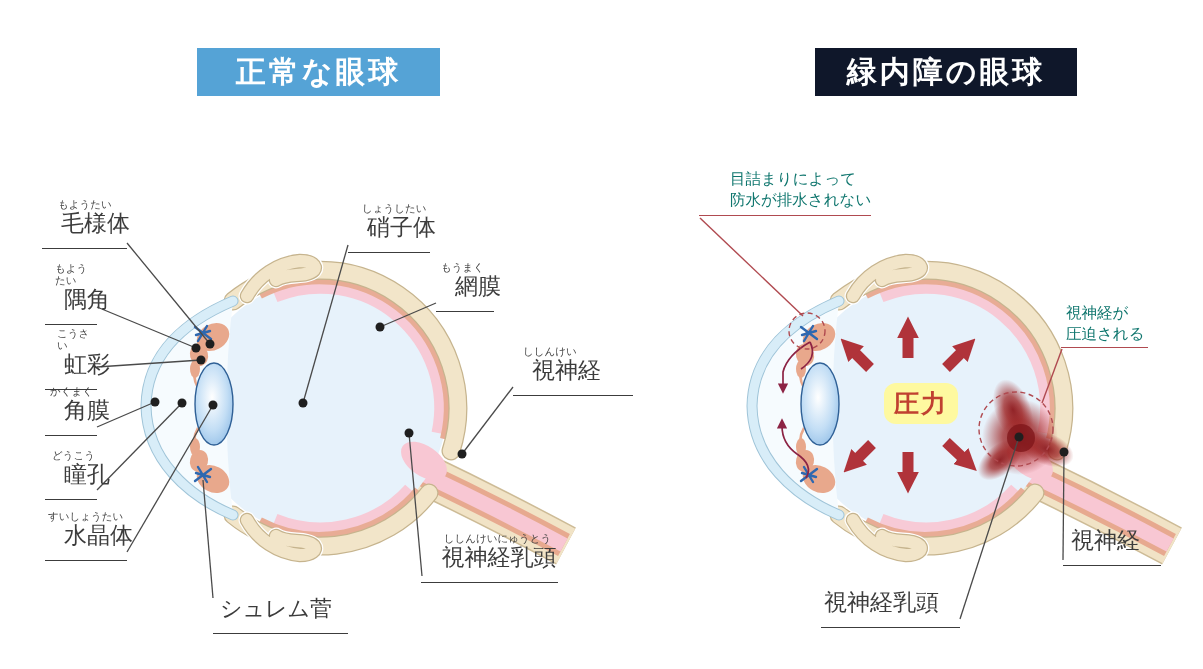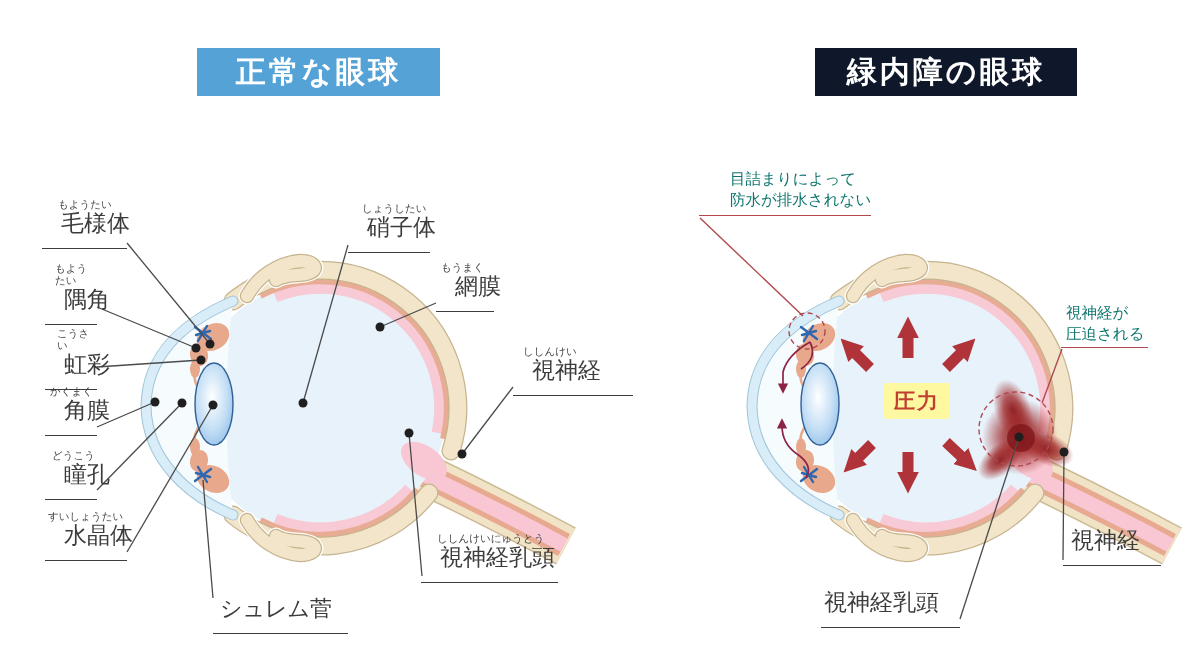--- a/index.html
+++ b/index.html
@@ -9,22 +9,22 @@
   .hdr{position:absolute;top:48px;height:48px;display:flex;align-items:center;justify-content:center;
        color:#ffffff;font-size:30px;font-weight:bold;letter-spacing:3px;z-index:2;}
   #hdr-normal{left:197px;width:243px;background:#55a3d6;}
   #hdr-glaucoma{left:815px;width:262px;background:#0f172a;}
   .lbl{position:absolute;z-index:2;border-bottom:1.6px solid #3c3c3c;padding-bottom:12px;}
   .lbl .furi{display:block;font-size:10.5px;line-height:12px;margin-bottom:1px;color:#3c3c3c;}
   .lbl .kanji{display:block;font-size:23px;line-height:25px;color:#3c3c3c;white-space:nowrap;margin-left:19px;}
   .lbl-plain .kanji{font-size:22px;}
   .ann{position:absolute;z-index:2;font-size:15.5px;line-height:21px;color:#0f766e;white-space:nowrap;}
   .uline-red{position:absolute;z-index:2;height:0;border-top:1.6px solid #b04a50;}
-  .badge{position:absolute;z-index:2;background:#fef9a0;color:#c04030;font-size:21px;font-weight:bold;
-         padding:4px 10px;border-radius:3px;letter-spacing:2px;}
+  .badge{position:absolute;z-index:2;background:#fef9a0;color:#c04030;font-size:25px;font-weight:bold;
+         padding:4px 10px;border-radius:12px;letter-spacing:2px;}
 </style>
 </head>
 <body>
 
 <div id="canvas">
 
   <svg id="artwork" width="1203" height="669" viewBox="0 0 1203 669">
     <defs>
       <radialGradient id="lensGrad" cx="45%" cy="42%" r="80%">
         <stop offset="0%" stop-color="#ffffff"></stop>
@@ -210,21 +210,21 @@
     <span class="kanji">硝子体</span>
   </div>
   <div class="lbl" style="left:436px;top:261px;width:58px;">
     <span class="furi" style="margin-left:5px;">もうまく</span>
     <span class="kanji">網膜</span>
   </div>
   <div class="lbl" style="left:513px;top:345px;width:120px;">
     <span class="furi" style="margin-left:10px;">ししんけい</span>
     <span class="kanji">視神経</span>
   </div>
-  <div class="lbl" style="left:421px;top:532px;width:137px;">
+  <div class="lbl" style="left:421px;top:532px;width:137px;text-align:center;">
     <span class="furi" style="margin-left:16px;">ししんけいにゅうとう</span>
     <span class="kanji">視神経乳頭</span>
   </div>
 
   <div class="ann" style="left:730px;top:169px;">
     <div>目詰まりによって</div>
     <div>防水が排水されない</div>
   </div>
   <div class="uline-red" style="left:699px;top:215px;width:172px;"></div>
 

